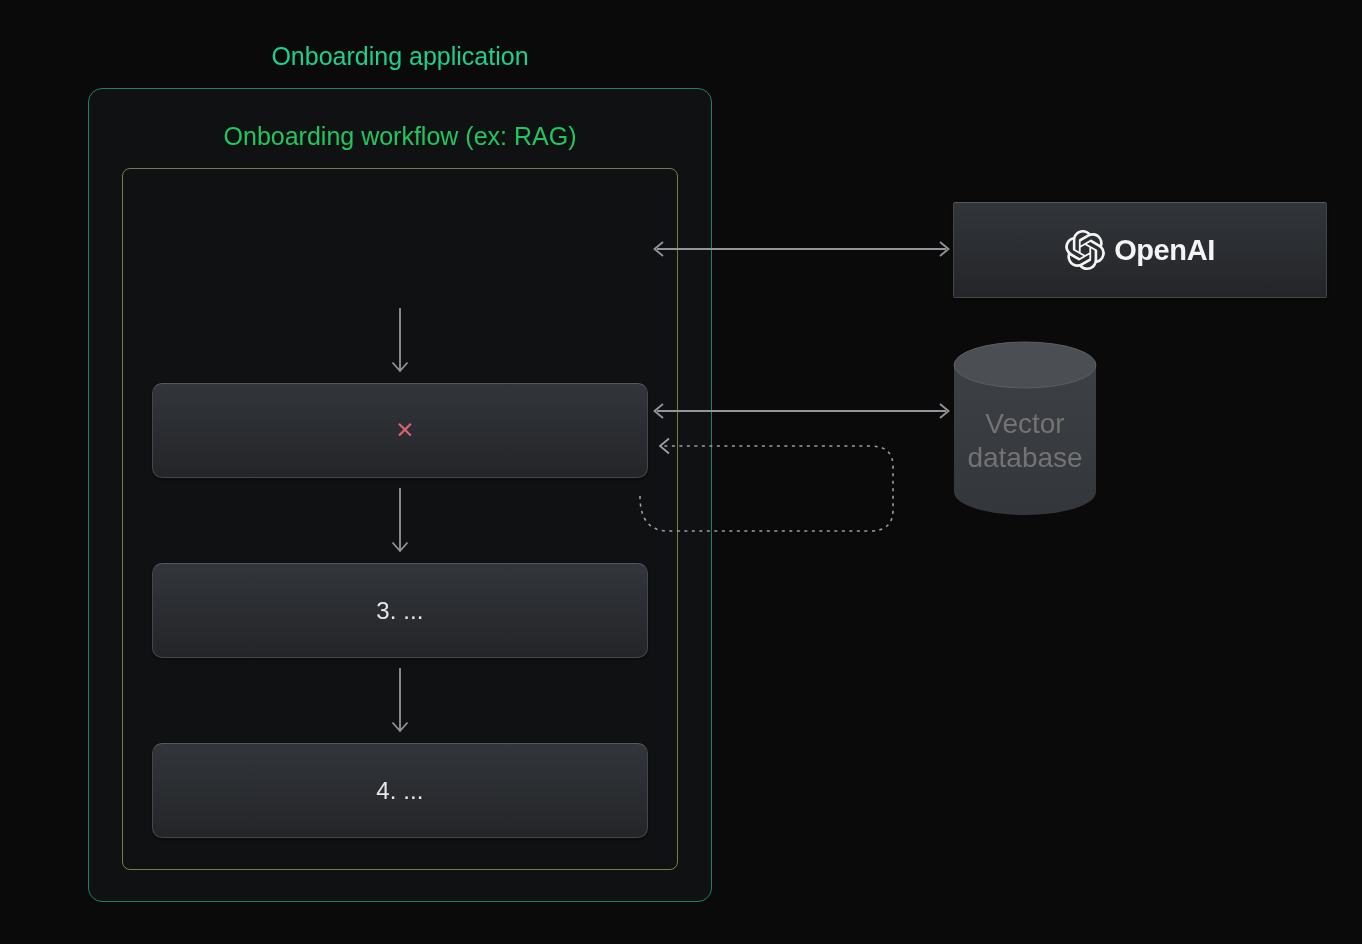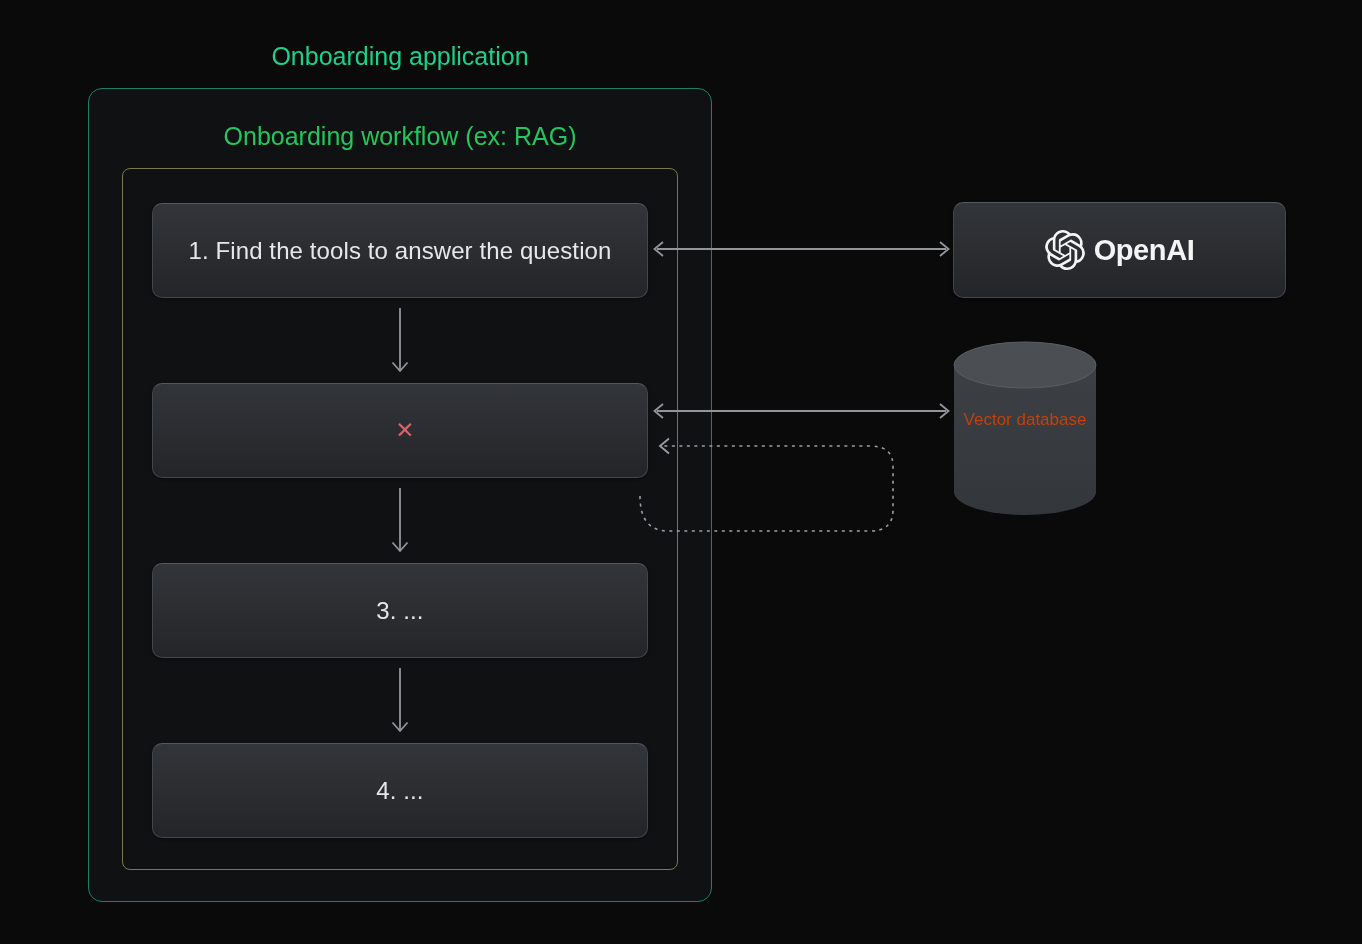--- a/index.html
+++ b/index.html
@@ -75,25 +75,25 @@
   }
   .err-mark {
     color: #d5636c;
     font-size: 23px;
     margin-left: 10px;
   }
   
   .ext-box {
     position: absolute;
     left: 953px; top: 202px;
-    width: 333px; height: 96px;
+    width: 374px; height: 96px;
     background: linear-gradient(180deg, #323539 0%, #232529 100%);
     border: 1px solid #43464b;
     border-top-color: #55585d;
-    border-radius: 10px;
+    border-radius: 2px;
     box-sizing: border-box;
     display: flex;
     align-items: center;
     justify-content: center;
     gap: 9px;
     box-shadow: 0 1px 3px rgba(0,0,0,0.45);
   }
   .openai-logo { display: inline-flex; }
   .openai-text {
     color: #f4f4f5;
@@ -105,46 +105,43 @@
     position: absolute;
     left: 953px; top: 341px;
     width: 144px; height: 175px;
   }
   .cyl-svg { position: absolute; left: 0; top: 0; }
   .cyl-label {
     position: absolute;
     left: 0; top: 66px;
     width: 144px;
     text-align: center;
-    color: #c2410c;
-    font-size: 17px;
-    line-height: 26px;
+    color: #737373;
+    font-size: 28px;
+    line-height: 34px;
   }
   .overlay {
     position: absolute;
     left: 0; top: 0;
     pointer-events: none;
   }
 </style>
 </head>
 <body>
 
 <div class="canvas">
 
   <div class="prod-label">Onboarding application</div>
 
   <div class="outer-box"></div>
 
   <div class="workflow-label">Onboarding workflow (ex: RAG)</div>
 
   <div class="inner-box"></div>
 
-  <div class="step" style="top:203px">
-    <span class="step-text">1. Find the tools to answer the question</span>
-  </div>
 
   <div class="step" style="top:383px">
     <span class="err-mark">✕</span>
   </div>
 
   <div class="step" style="top:563px">
     <span class="step-text">3. ...</span>
   </div>
 
   <div class="step" style="top:743px">

